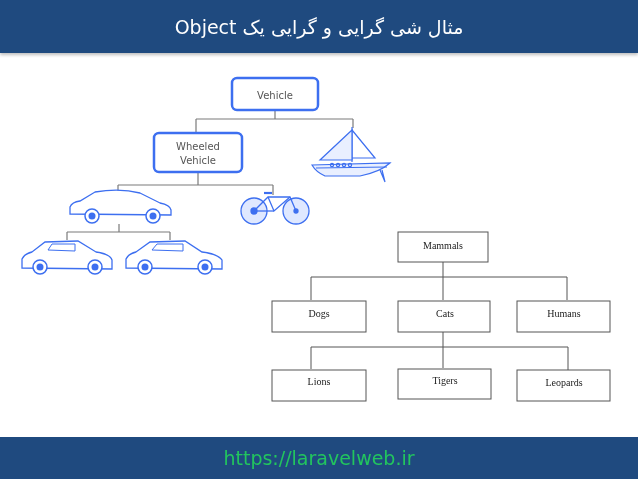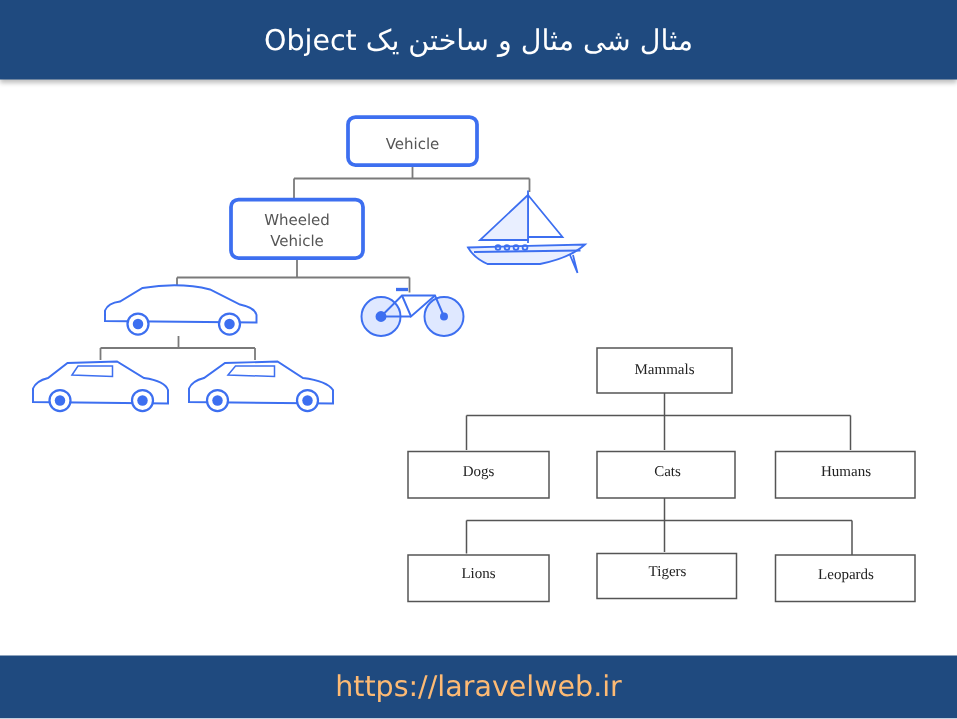--- a/index.html
+++ b/index.html
@@ -1,29 +1,29 @@
 <!DOCTYPE html>
 <html><head>
   <meta charset="utf-8">
   <style>
     html, body { margin:0; padding:0; }
     body { width:638px; height:479px; position:relative; background:#ffffff; overflow:hidden; font-family:"DejaVu Sans", sans-serif; }
     .header { position:absolute; left:0; top:0; width:638px; height:53px; background:#1f4a7f; box-shadow:0 2px 3px rgba(0,0,0,0.25); display:flex; align-items:center; justify-content:center; }
     .header-title { color:#ffffff; font-size:19px; direction:rtl; font-family:"DejaVu Sans", sans-serif; }
     .footer { position:absolute; left:0; top:437px; width:638px; height:42px; background:#1f4a7f; display:flex; align-items:center; justify-content:center; }
-    .footer-url { color:#fdba74; font-size:19px; font-family:"DejaVu Sans", sans-serif; }
+    .footer-url { color:#22c55e; font-size:19px; font-family:"DejaVu Sans", sans-serif; }
     .canvas { position:absolute; left:0; top:53px; width:522px; height:384px; }
     svg text { font-family:"DejaVu Sans", sans-serif; }
     .serif { font-family:"Liberation Serif", "DejaVu Serif", serif; }
   </style>
 </head>
 <body>
 
 <div class="header">
-  <span class="header-title">مثال شی مثال و ساختن یک Object</span>
+  <span class="header-title">مثال شی گرایی و گرایی یک Object</span>
 </div>
 
 <div class="canvas">
   <svg width="638" height="384" viewBox="0 53 638 384" xmlns="http://www.w3.org/2000/svg">
 
     <g stroke="#7a7a7a" stroke-width="1.2" fill="none">
       <line x1="275" y1="110" x2="275" y2="119"></line>
       <line x1="196" y1="119" x2="353" y2="119"></line>
       <line x1="196" y1="119" x2="196" y2="133"></line>
       <line x1="353" y1="119" x2="353" y2="128"></line>

